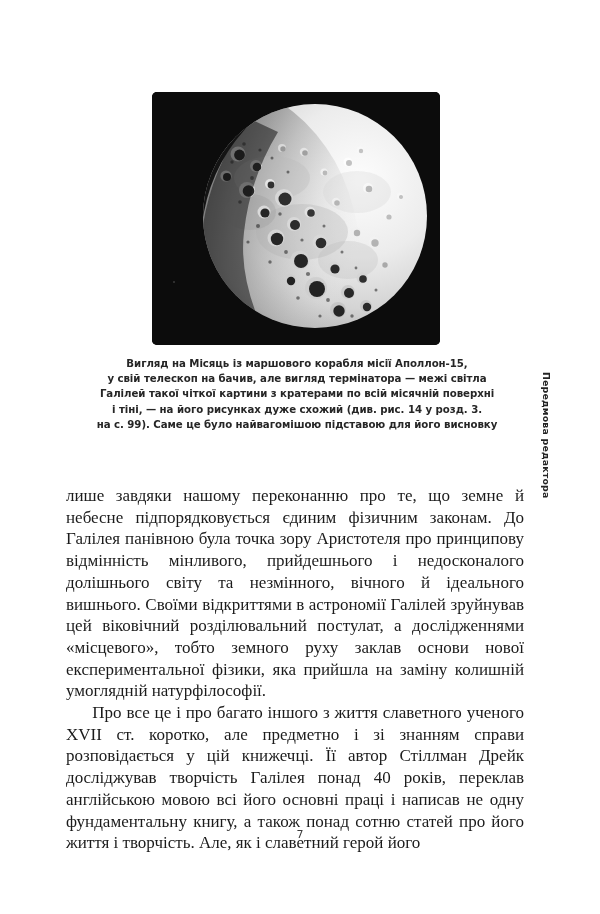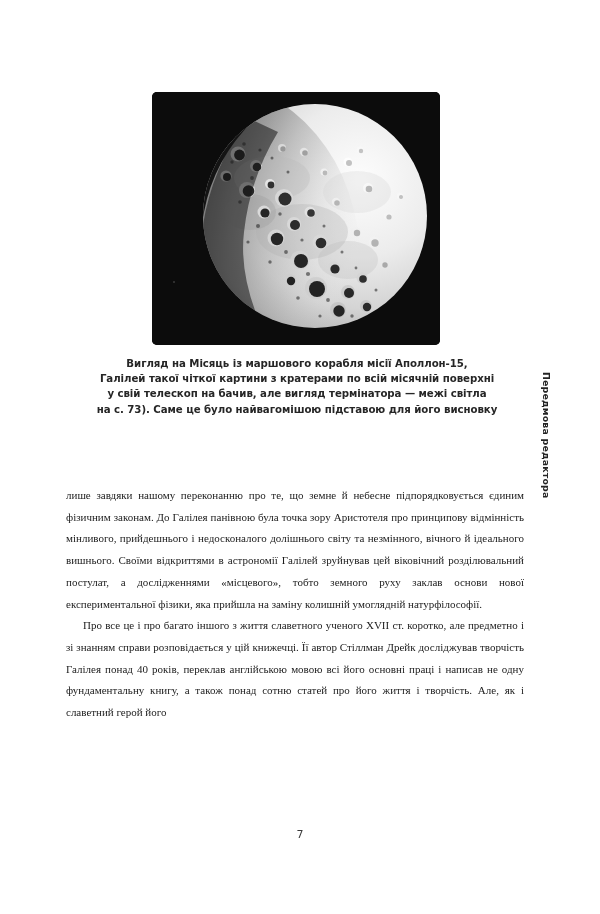--- a/index.html
+++ b/index.html
@@ -64,21 +64,21 @@
     white-space: nowrap;
   }
 
   
   .body-text {
     position: absolute;
     left: 66px;
     top: 485px;
     width: 458px;
     font-family: "Liberation Serif", "DejaVu Serif", serif;
-    font-size: 11px;
+    font-size: 17px;
     line-height: 21.7px;
     color: #1b1b1b;
   }
   .body-text p {
     margin: 0;
     text-align: justify;
     text-justify: inter-word;
   }
   .body-text p.indent {
     text-indent: 1.55em;
@@ -271,23 +271,24 @@
                    Q 58 78 50 140 Q 44 198 52 253 Z" fill="#151515" opacity="0.55"></path>
         </g>
 
         <circle cx="22" cy="190" r="1" fill="#3a3a3a"></circle>
       </svg>
     </div>
   </div>
 
   <div class="caption">
     <span class="cap-line">Вигляд на Місяць із маршового корабля місії Аполлон-15,</span>
+    <span class="cap-line">у свій телескоп на бачив, але вигляд термінатора — межі світла</span>
     <span class="cap-line">Галілей такої чіткої картини з кратерами по всій місячній поверхні</span>
-    <span class="cap-line">у свій телескоп на бачив, але вигляд термінатора — межі світла</span>
-    <span class="cap-line">на с. 73). Саме це було найвагомішою підставою для його висновку</span>
+    <span class="cap-line">і тіні, — на його рисунках дуже схожий (див. рис. 14 у розд. 3.</span>
+    <span class="cap-line">на с. 99). Саме це було найвагомішою підставою для його висновку</span>
   </div>
 
   <div class="body-text">
     <p class="no-stretch">лише завдяки нашому переконанню про те, що земне й небесне підпорядковується єдиним фізичним законам. До Галілея панівною була точка зору Аристотеля про принципову відмінність мінливого, прийдешнього і недосконалого долішнього світу та незмінного, вічного й ідеального вишнього. Своїми відкриттями в астрономії Галілей зруйнував цей віковічний розділювальний постулат, а дослідженнями «місцевого», тобто земного руху заклав основи нової експериментальної фізики, яка прийшла на заміну колишній умоглядній натурфілософії.</p>
     <p class="indent no-stretch">Про все це і про багато іншого з життя славетного ученого XVII ст. коротко, але предметно і зі знанням справи розповідається у цій книжечці. Її автор Стіллман Дрейк досліджував творчість Галілея понад 40 років, переклав англійською мовою всі його основні праці і написав не одну фундаментальну книгу, а також понад сотню статей про його життя і творчість. Але, як і славетний герой його</p>
   </div>
 
   <div class="running-head">
     <span>Передмова редактора</span>
   </div>

